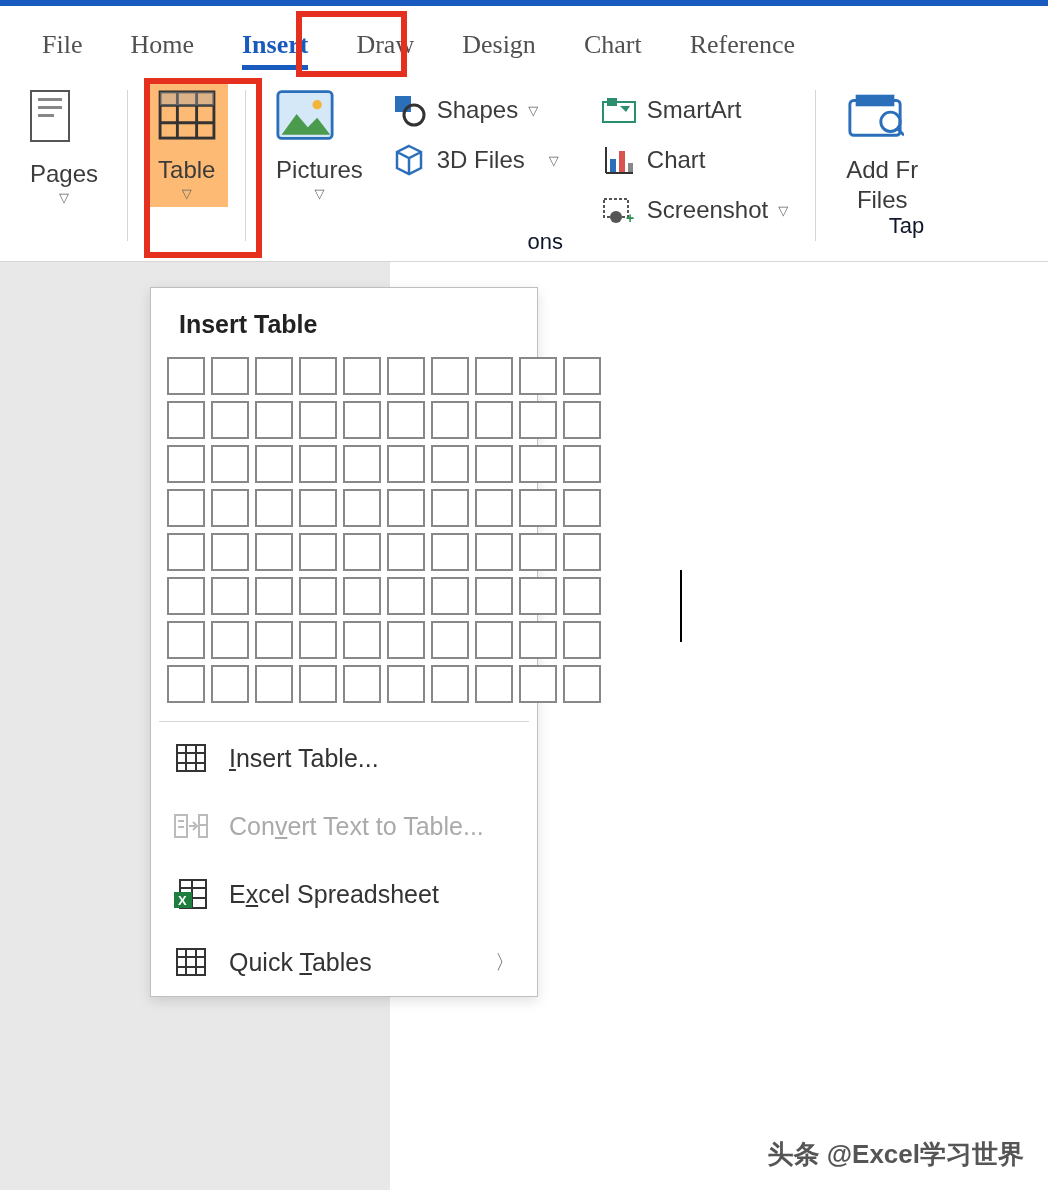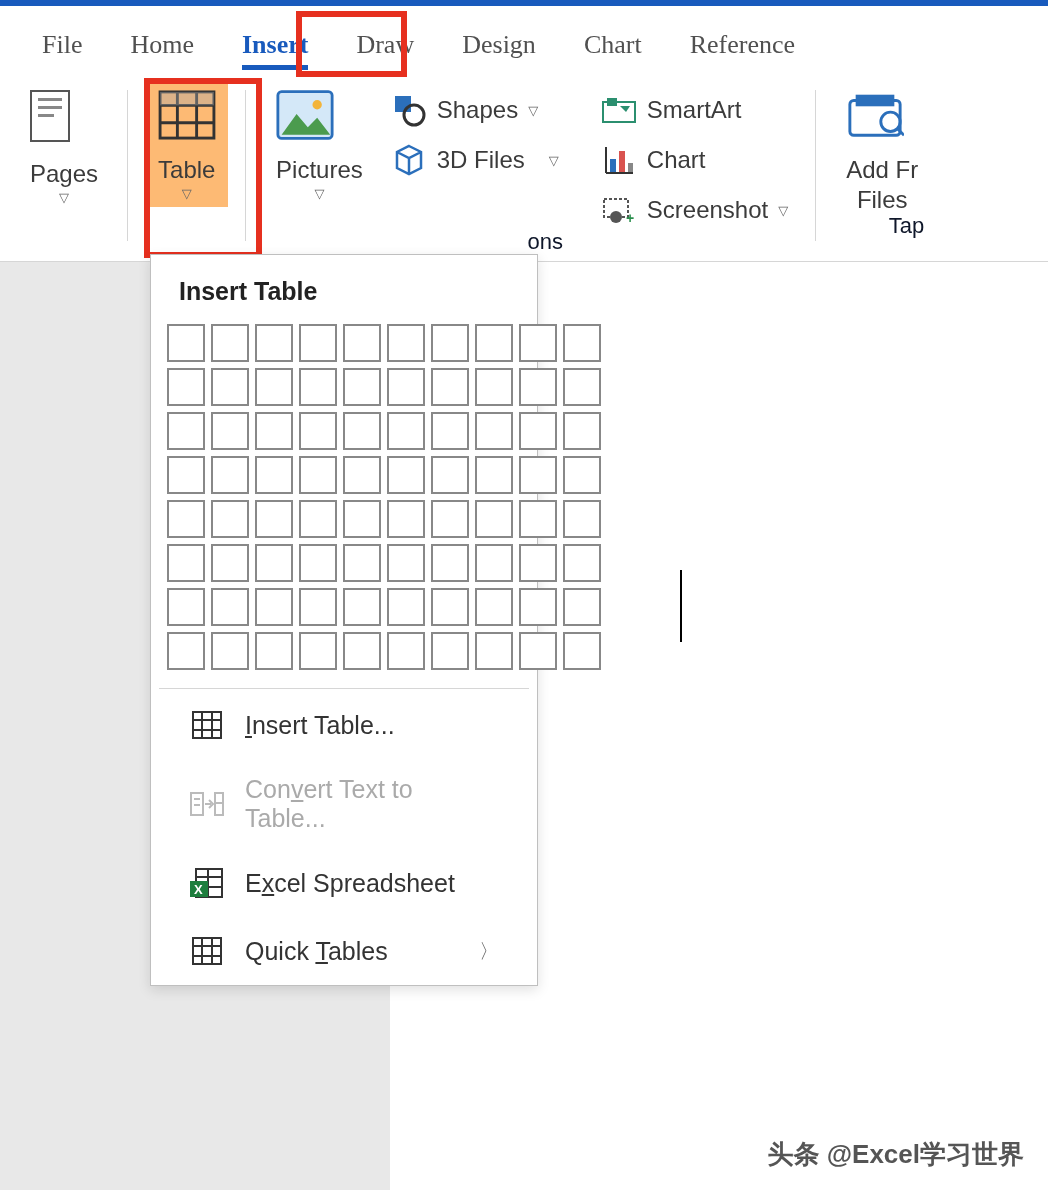--- a/index.html
+++ b/index.html
@@ -129,21 +129,21 @@
       left: 144px;
       width: 118px;
       height: 180px;
       border: 6px solid #e6301f;
       pointer-events: none;
       z-index: 5;
     }
     
     .dropdown {
       position: absolute;
-      top: 254px;
+      top: 287px;
       left: 150px;
       width: 388px;
       background: #fff;
       border: 1px solid #bfbfbf;
       box-shadow: 0 4px 12px rgba(0,0,0,0.12);
       z-index: 10;
     }
     .dd-title {
       font-size: 25px;
       font-weight: 600;
@@ -165,21 +165,21 @@
     }
     .dd-sep {
       height: 1px;
       background: #d6d6d6;
       margin: 2px 8px;
     }
     .menu-item {
       display: flex;
       align-items: center;
       gap: 20px;
-      padding: 16px 38px;
+      padding: 16px 22px;
       font-size: 25px;
       color: #333;
       cursor: pointer;
     }
     .menu-item.disabled {
       color: #aaa;
       cursor: default;
     }
     .menu-item .mi-icon {
       width: 36px;

